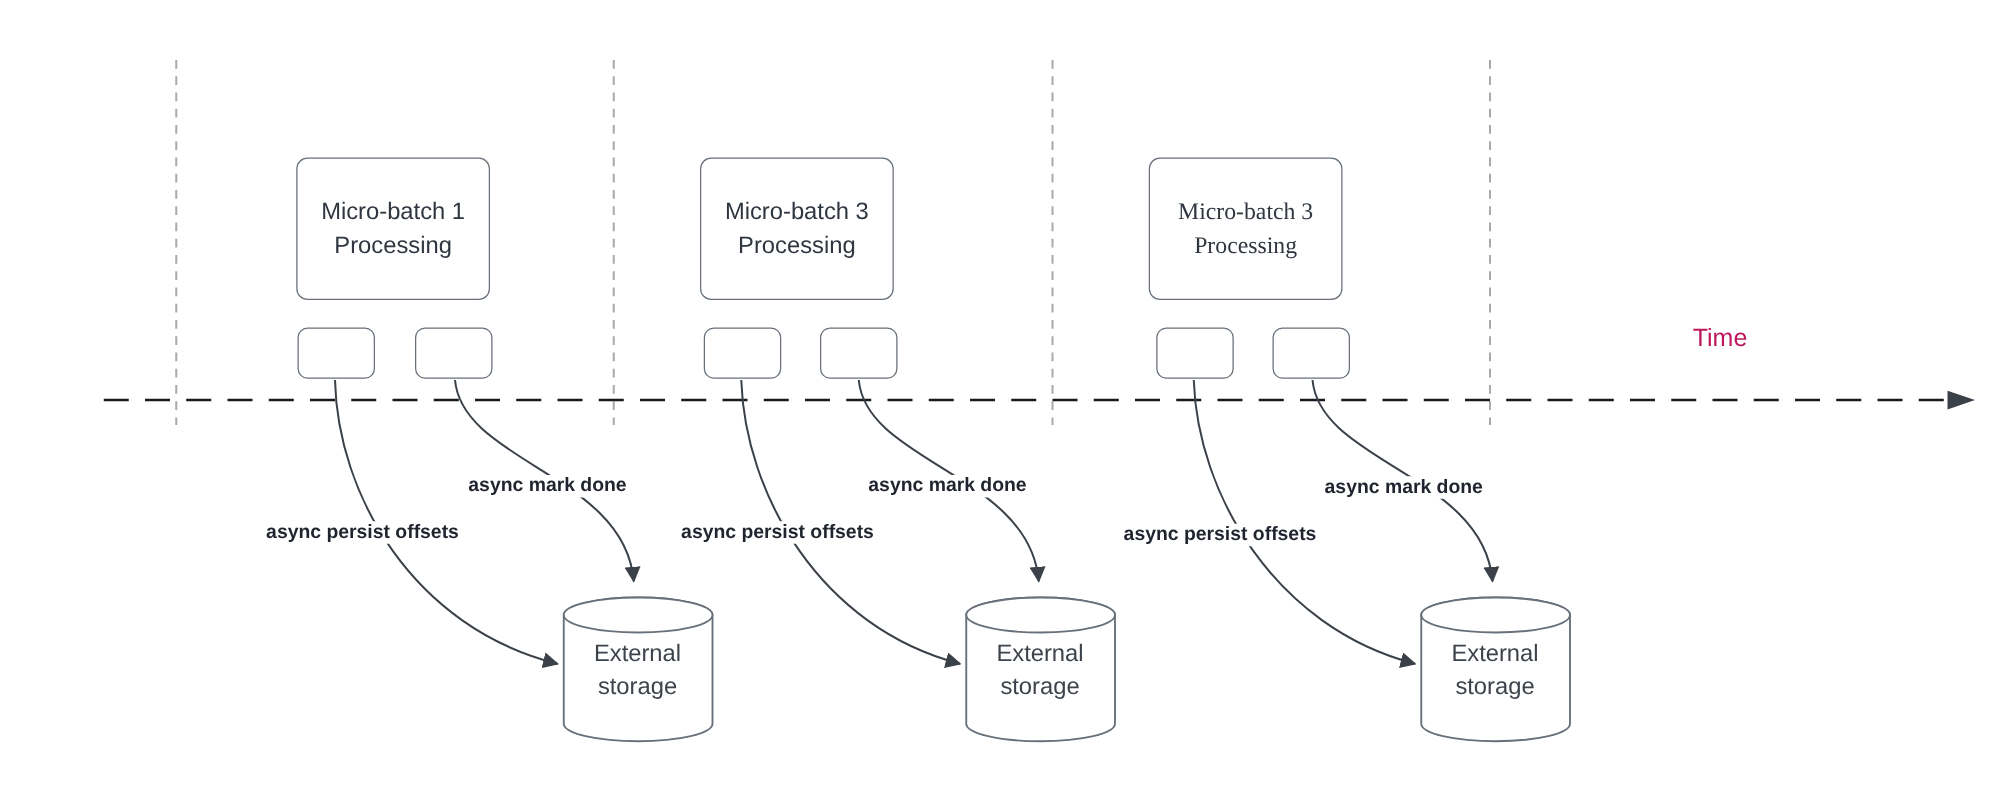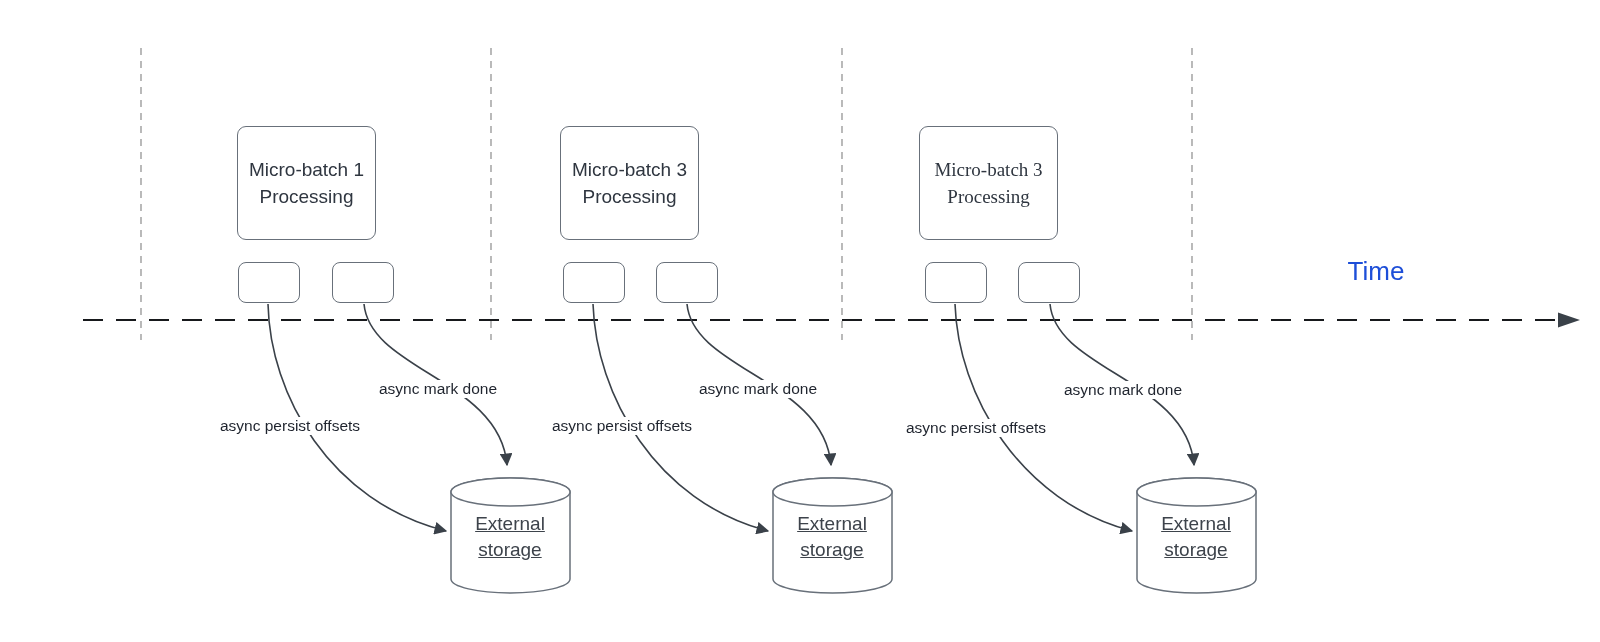--- a/index.html
+++ b/index.html
@@ -17,21 +17,21 @@
   }
   #wires {
     position: absolute;
     inset: 0;
     z-index: 1;
   }
 
   
   .proc-box {
     position: absolute;
-    width: 139px;
+    width: 155px;
     height: 114px;
     border: 1.5px solid #68707a;
     border-radius: 9px;
     background: #ffffff;
     display: flex;
     align-items: center;
     justify-content: center;
     text-align: center;
     font-size: 19px;
     line-height: 27px;
@@ -49,45 +49,44 @@
     background: #ffffff;
     z-index: 2;
     box-sizing: border-box;
   }
 
   
   .flow-label {
     position: absolute;
     transform: translate(-50%, -50%);
     font-size: 15.5px;
-    font-weight: normal;
+    font-weight: bold;
     color: #1f242e;
     background: #ffffff;
     padding: 0 3px;
     white-space: nowrap;
     z-index: 3;
   }
 
   .cyl-label {
     position: absolute;
     transform: translate(-50%, -50%);
     text-align: center;
     font-size: 19px;
     line-height: 26px;
     color: #3d434b;
     white-space: pre-line;
     z-index: 3;
-    text-decoration: underline;
   }
 
   .time-label {
     position: absolute;
     transform: translate(-50%, -50%);
-    font-size: 26px;
-    color: #1d4ed8;
+    font-size: 20px;
+    color: #be185d;
     z-index: 3;
     text-align: center;
   }
 </style>
 </head>
 <body>
 
 <div id="canvas">
 
   <svg id="wires" width="1600" height="642" viewBox="0 0 1600 642">

